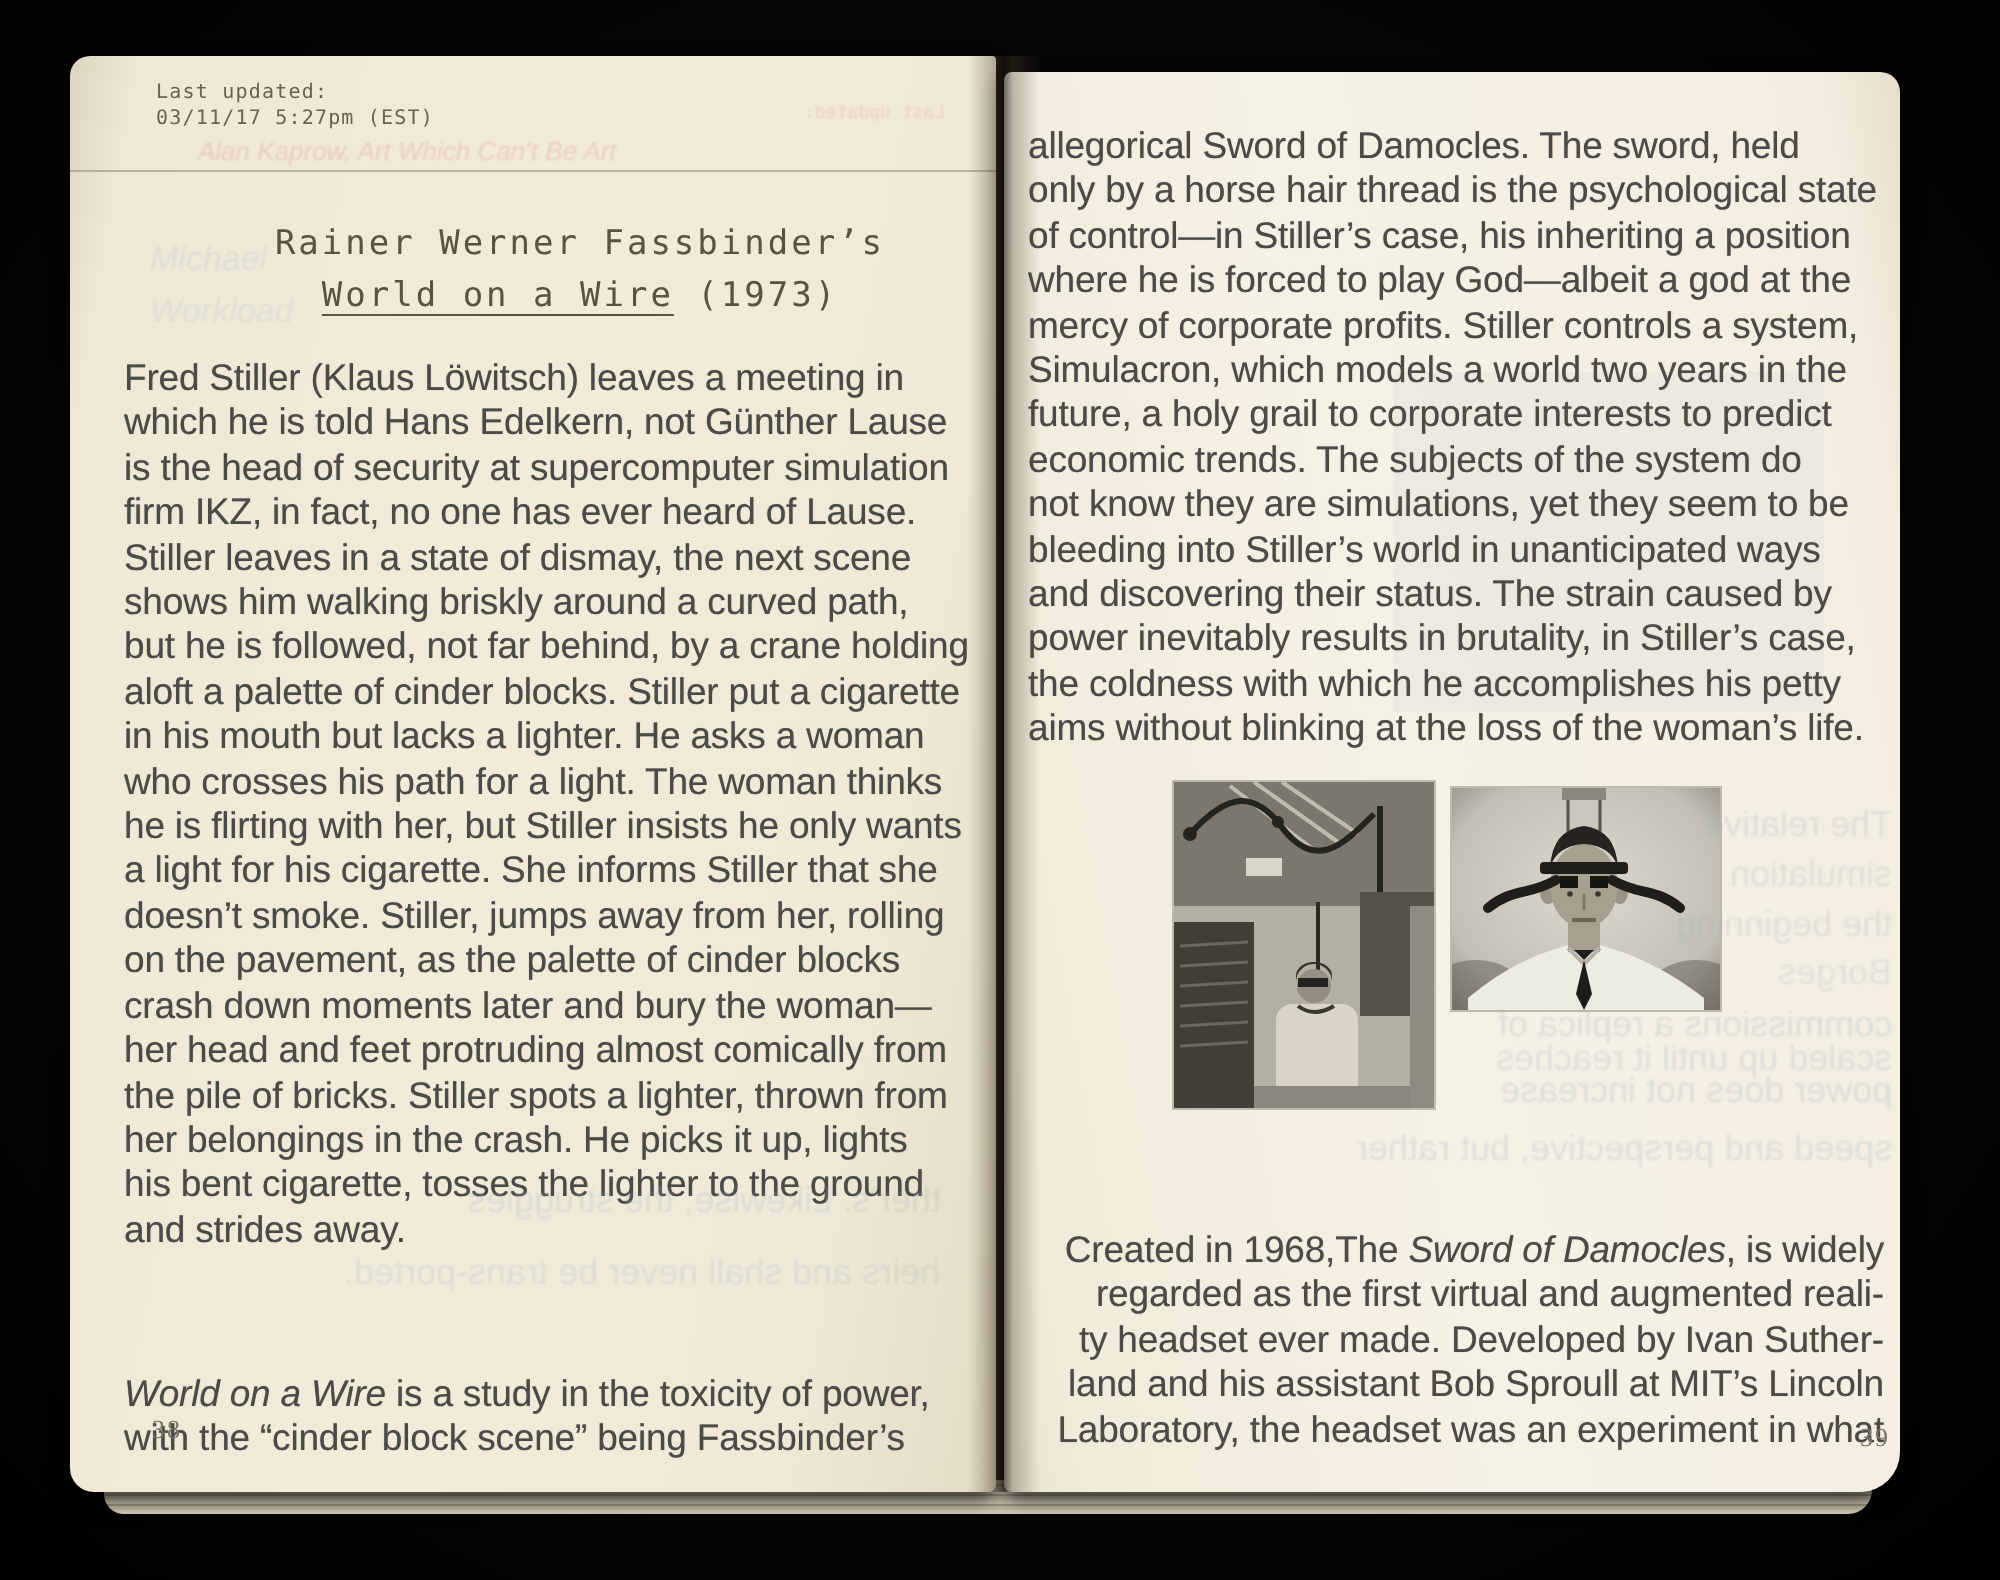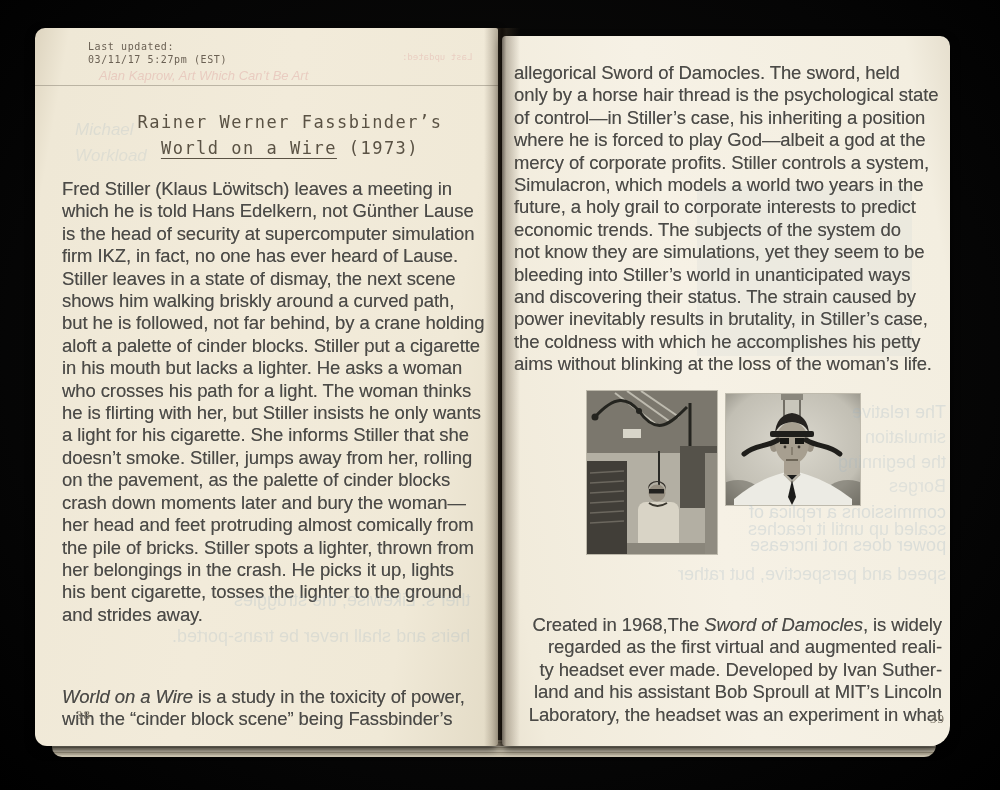--- a/index.html
+++ b/index.html
@@ -9,21 +9,21 @@
     background:linear-gradient(100deg,#ddd4bf 0%,#efe8d6 6%,#f2ebda 45%,#f0e9d7 80%,#e3dbc6 99%);
     box-shadow:0 4px 10px rgba(0,0,0,.8);}
   #page-right{left:502px;top:36px;width:448px;height:710px;border-radius:4px 10px 20px 4px;
     background:linear-gradient(260deg,#e6dfce 0%,#f3eee0 8%,#f6f1e5 55%,#f1ebdb 92%,#e9e2d1 100%);
     box-shadow:0 4px 10px rgba(0,0,0,.8);}
   #page-stack{position:absolute;left:52px;top:740px;width:884px;height:17px;border-radius:2px 2px 12px 10px;
     background:repeating-linear-gradient(180deg,#d8cfba 0 2px,#a99f89 2px 3px,#c9c0aa 3px 5px),linear-gradient(180deg,#d8cfba,#7e7663);}
   #gutter{position:absolute;left:484px;top:28px;width:36px;height:718px;pointer-events:none;
     background:linear-gradient(90deg,rgba(80,66,48,0) 0%,rgba(80,66,48,.38) 38%,rgba(28,20,12,.62) 50%,rgba(80,66,48,.34) 62%,rgba(80,66,48,0) 100%);}
   .mono{font-family:"DejaVu Sans Mono",monospace;}
-  .hdr{position:absolute;left:53px;top:12px;font-size:10px;line-height:13px;letter-spacing:.6px;color:#6b6154;white-space:pre;}
+  .hdr{position:absolute;left:43px;top:12px;font-size:10px;line-height:13px;letter-spacing:.6px;color:#6b6154;white-space:pre;}
   .rule{position:absolute;left:0;top:57px;width:100%;height:1px;background:#8f887a;opacity:.55;}
   .title{position:absolute;left:50px;top:81px;width:410px;text-align:center;font-size:17px;line-height:26px;letter-spacing:1.5px;color:#5a5244;white-space:pre;}
   .title .u{text-decoration:underline;text-underline-offset:4px;text-decoration-thickness:1px;}
   .bodytext{position:absolute;font-size:18.5px;line-height:22.4px;color:#4b4a47;letter-spacing:-.1px;white-space:pre;text-shadow:0 0 .4px rgba(75,74,71,.55);}
   .pagenum{position:absolute;font-size:13px;color:#7b7466;letter-spacing:1px;font-family:Liberation Serif, serif;}
   .ghost{position:absolute;white-space:nowrap;pointer-events:none;filter:blur(.5px);}
   .ghost.mir{transform:scaleX(-1);}
   .gblue{color:#9db3c3;}
   .gpink{color:#d98f8f;}
   .caption{position:absolute;left:82px;top:520px;font-size:11px;letter-spacing:.4px;color:#5f574b;white-space:pre;}

